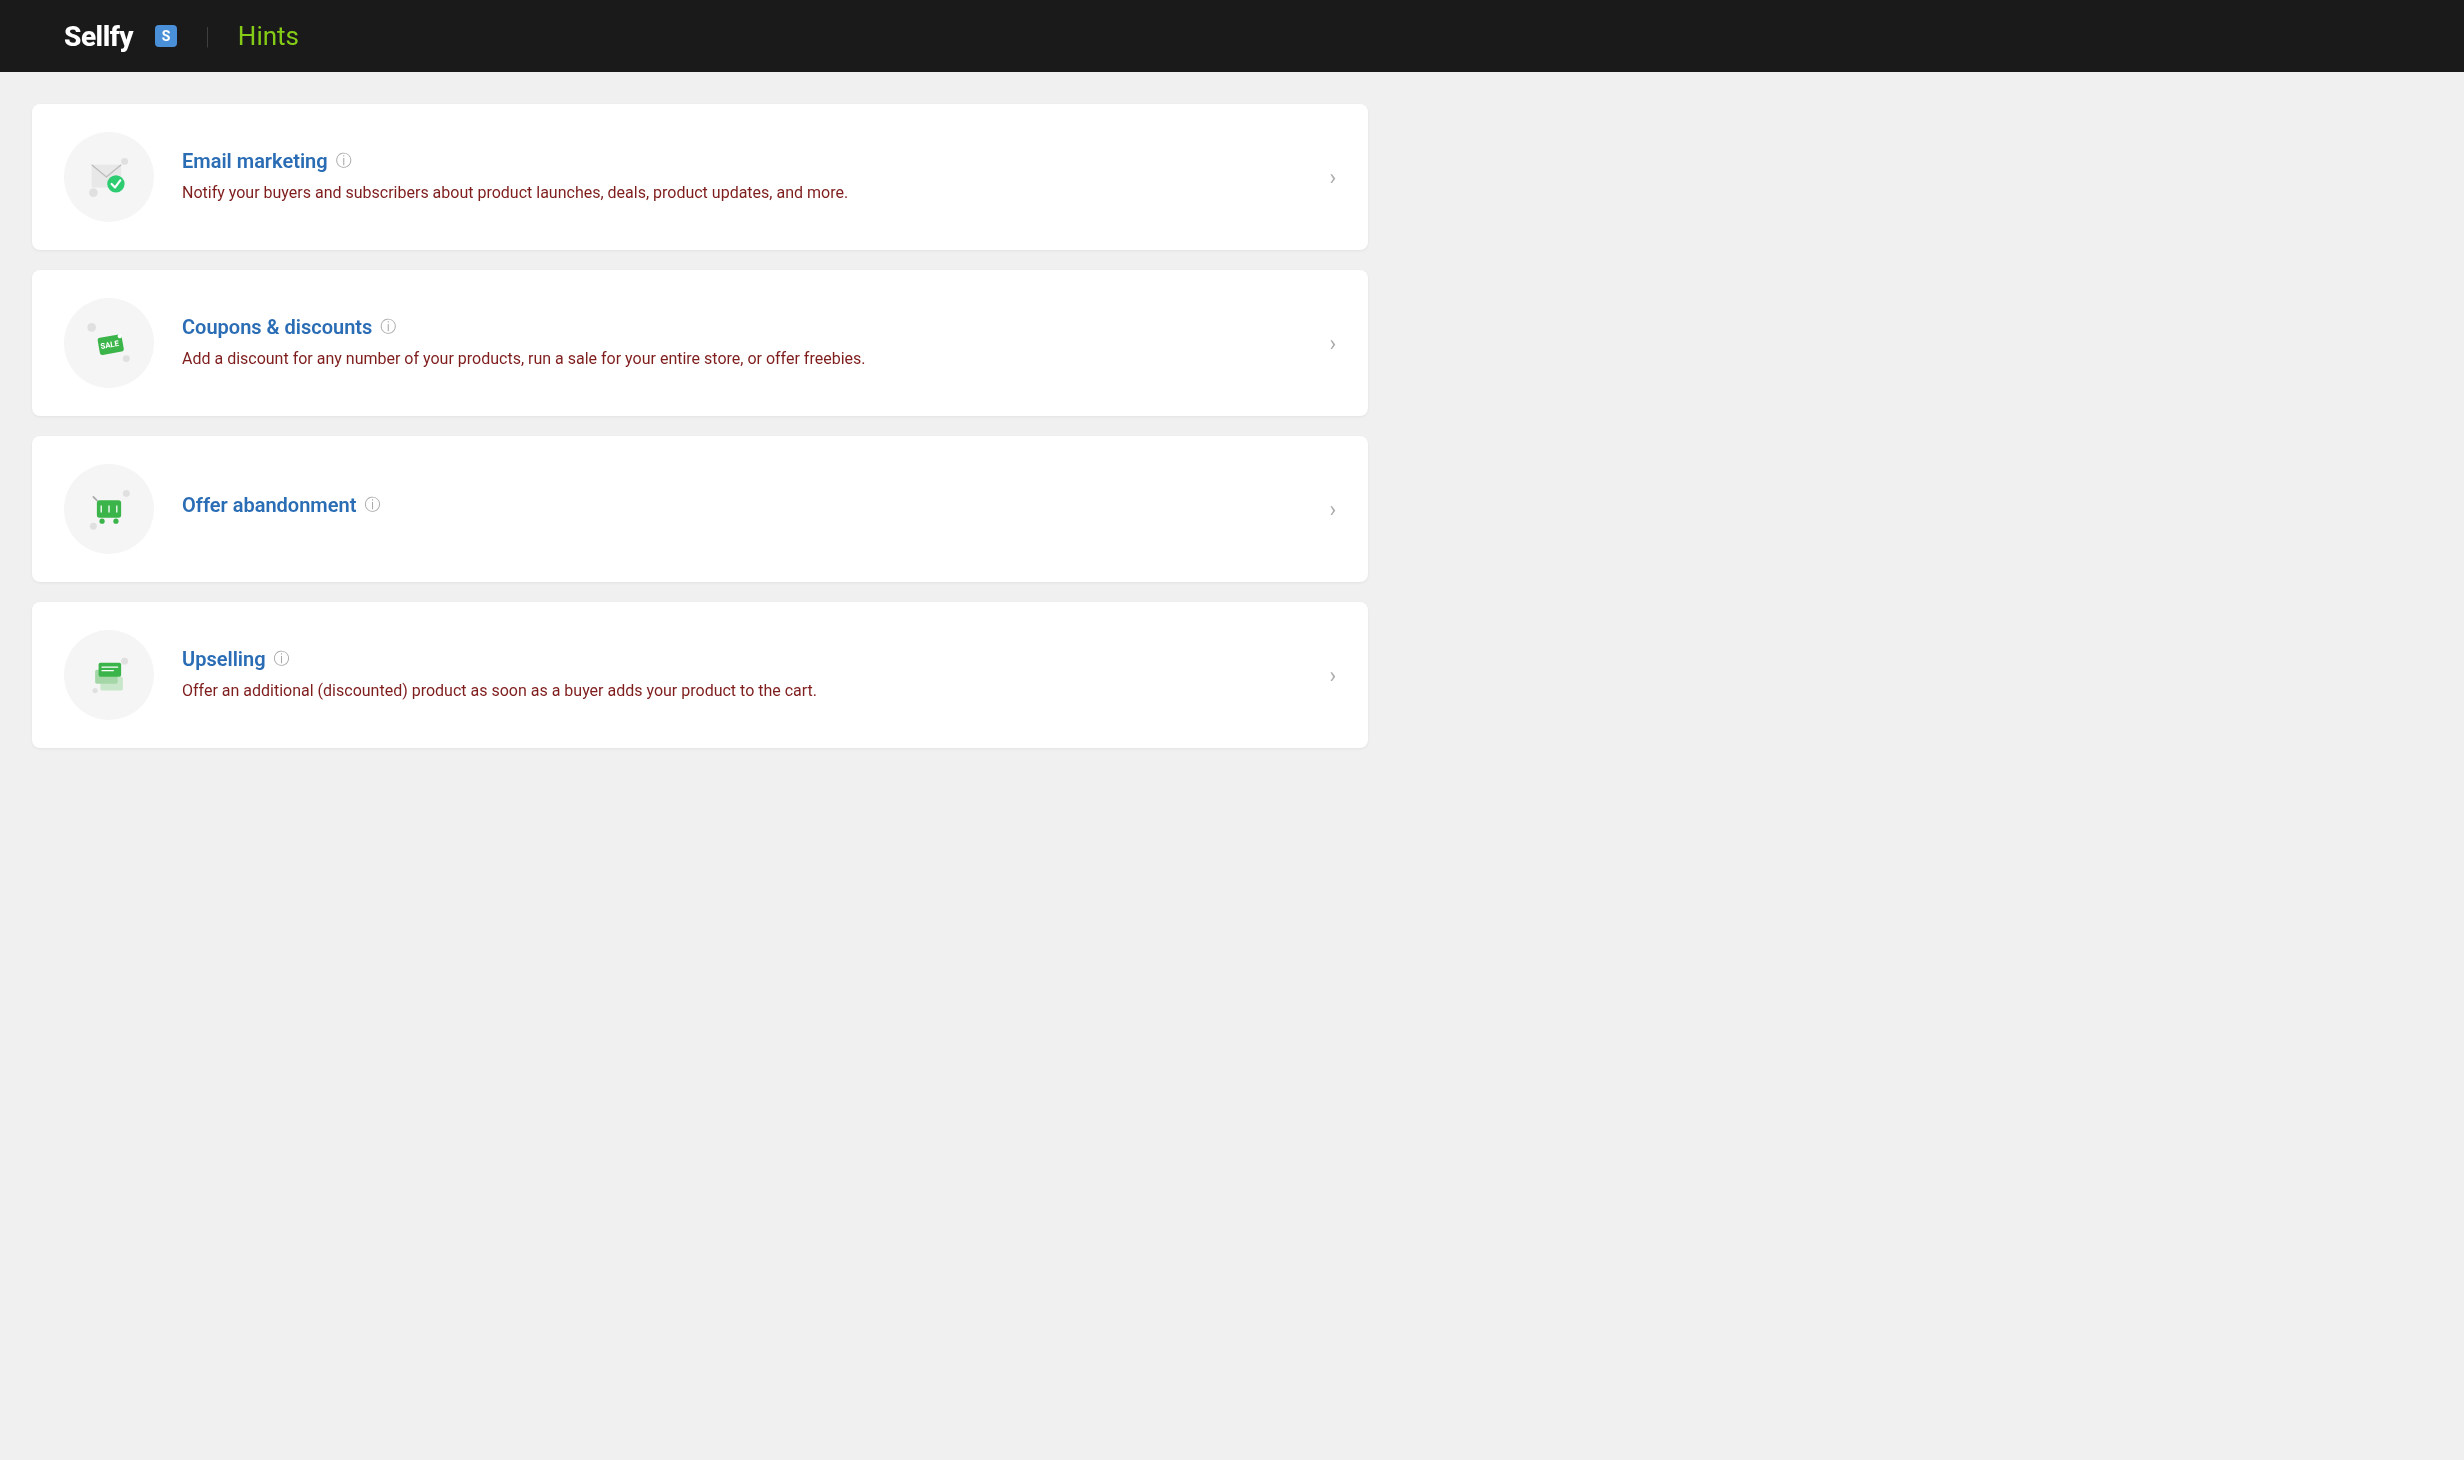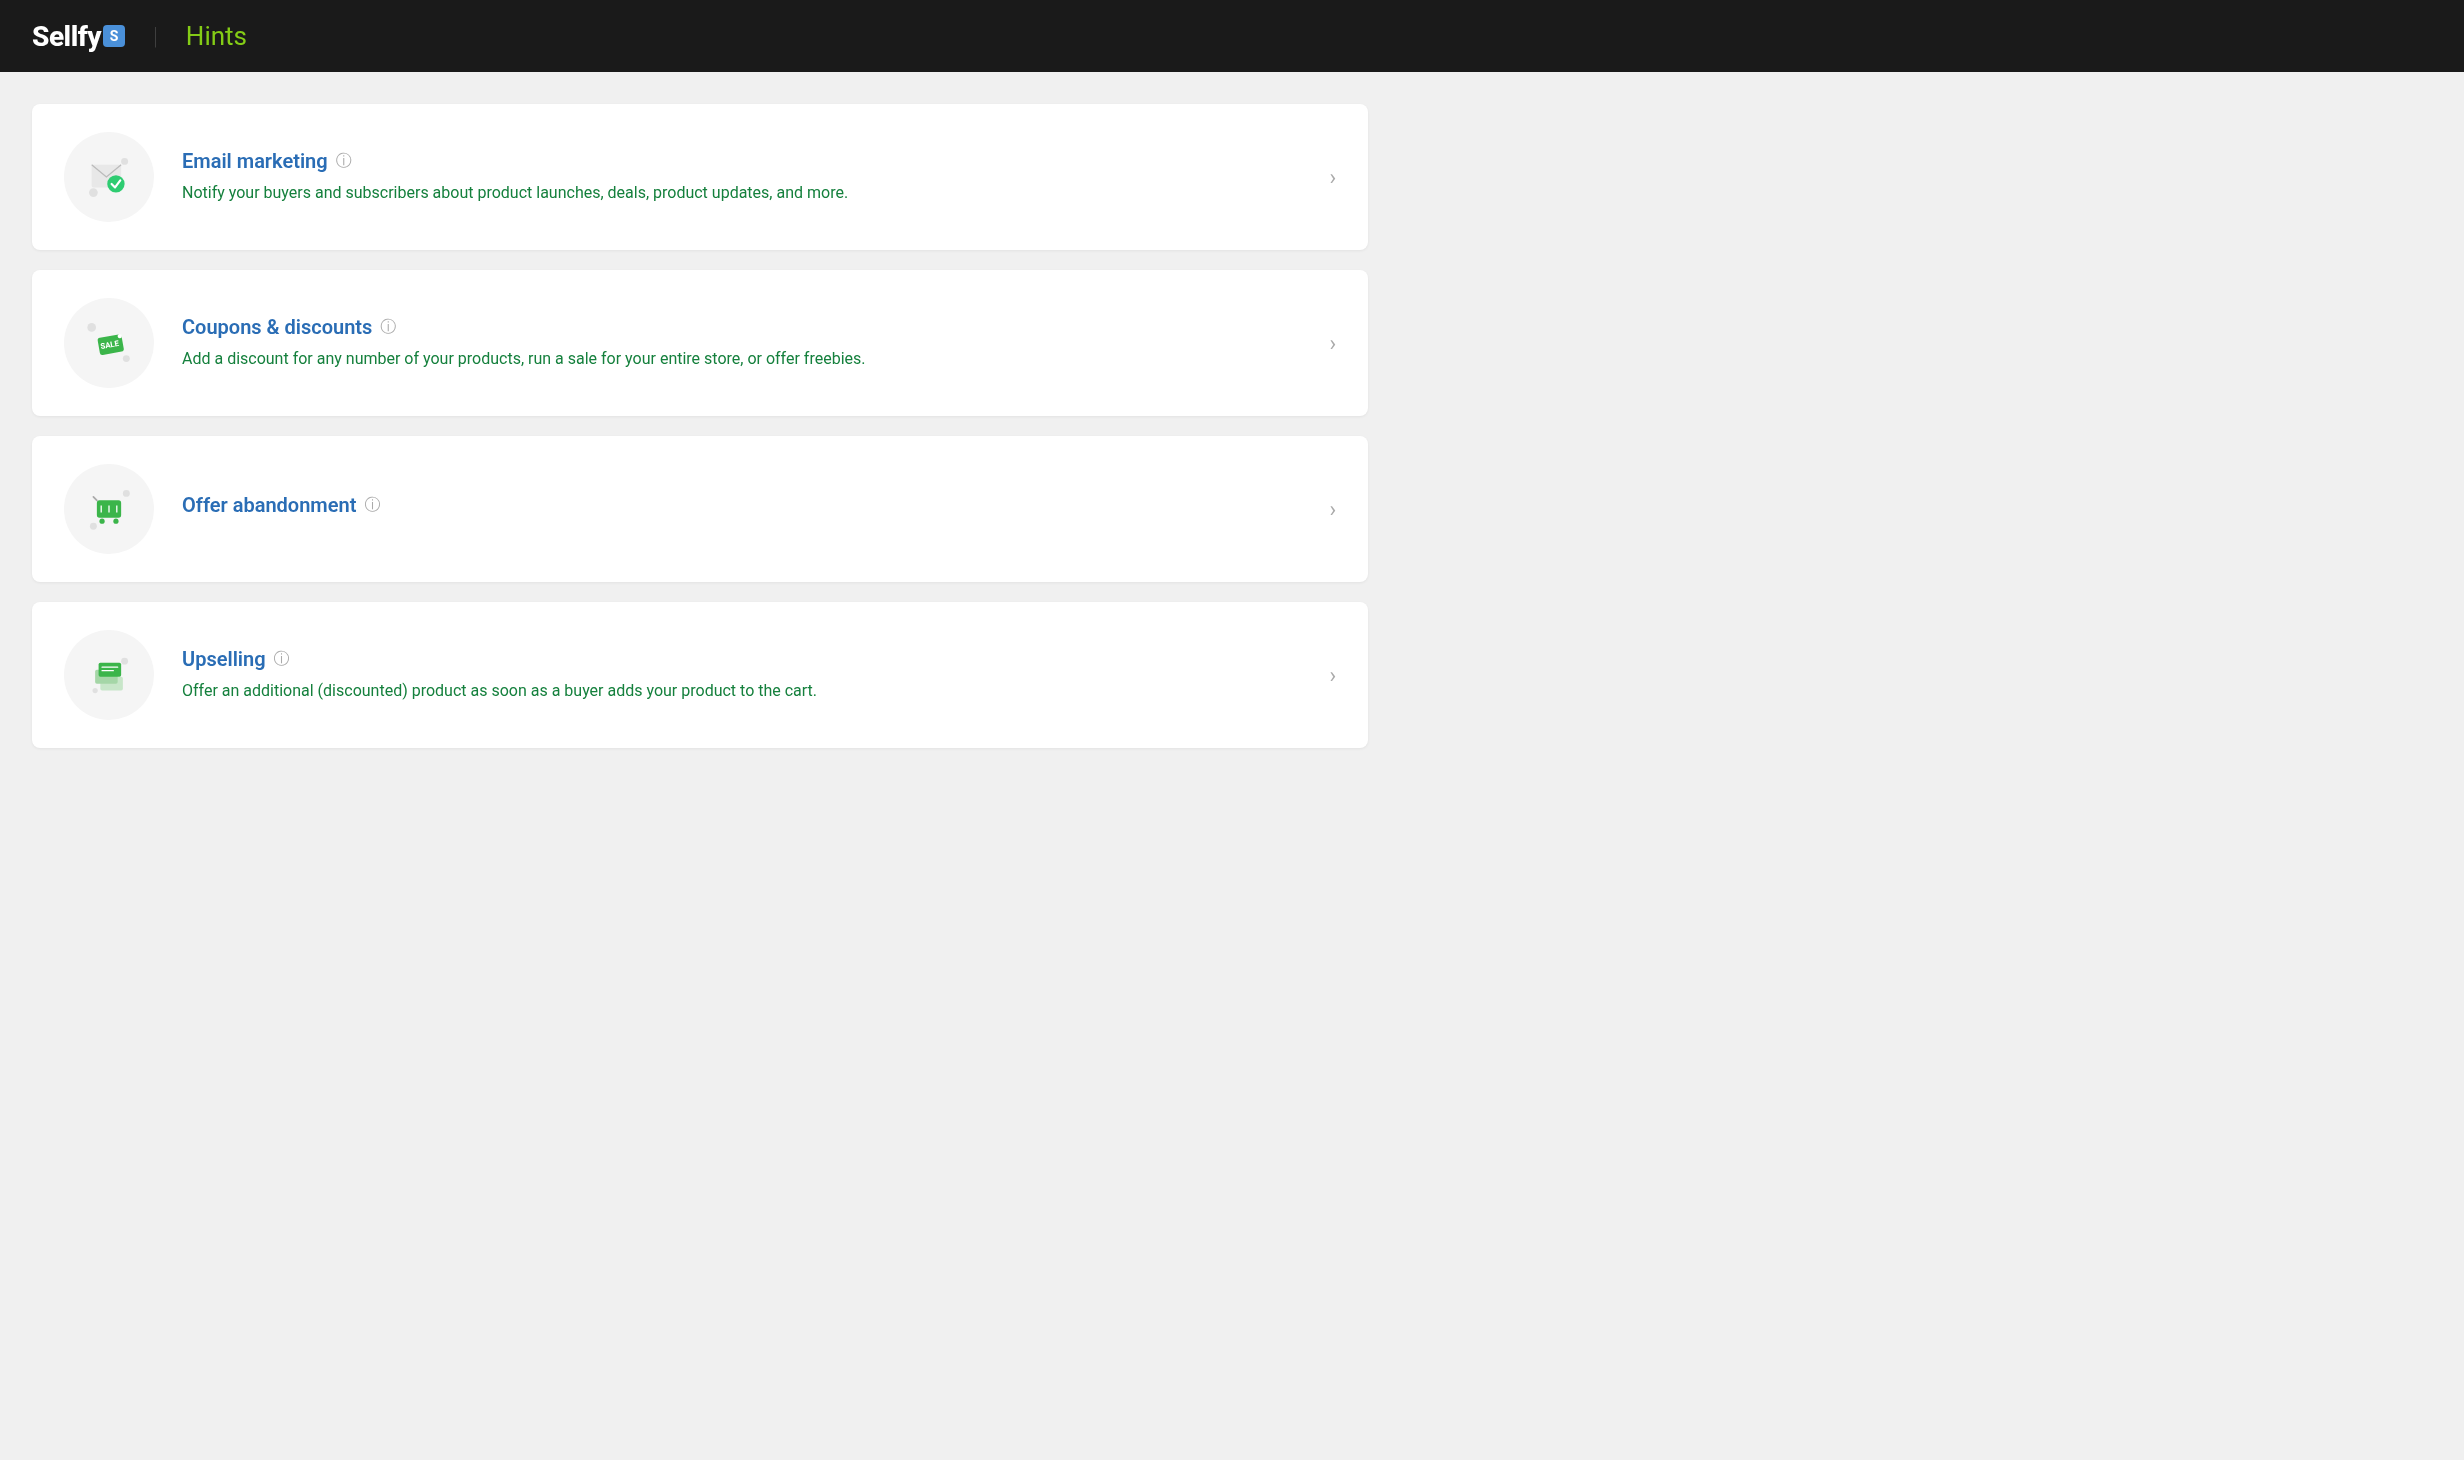--- a/index.html
+++ b/index.html
@@ -19,21 +19,22 @@
       height: 72px;
       display: flex;
       align-items: center;
       padding: 0 32px;
       gap: 20px;
     }
 
     .header-logo {
       display: flex;
       align-items: center;
-      gap: 2px;
+      gap: 22px;
+      margin-left: 32px;
     }
 
     .logo-text {
       color: #ffffff;
       font-size: 28px;
       font-weight: 800;
       letter-spacing: -0.5px;
     }
 
     .logo-badge {
@@ -114,21 +115,21 @@
       font-weight: 600;
     }
 
     .info-icon {
       color: #aaa;
       font-size: 16px;
       cursor: pointer;
     }
 
     .hint-description {
-      color: #15803d;
+      color: #7f1d1d;
       font-size: 16px;
       line-height: 1.5;
     }
 
     .arrow-btn {
       color: #aaa;
       font-size: 22px;
       margin-left: 20px;
       flex-shrink: 0;
     }

